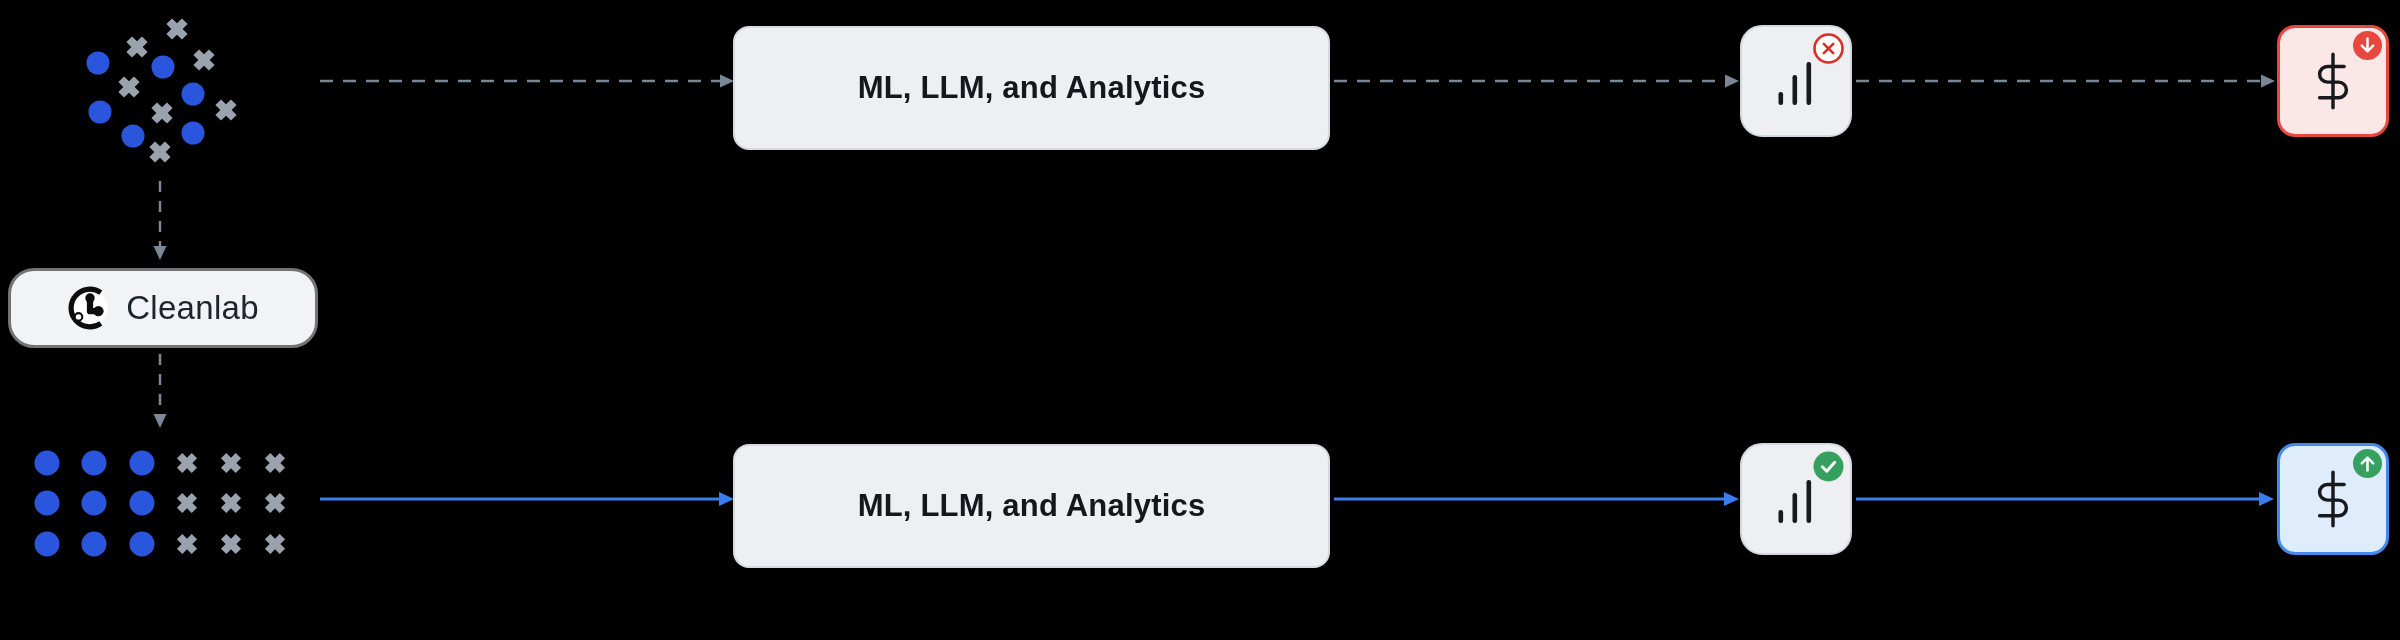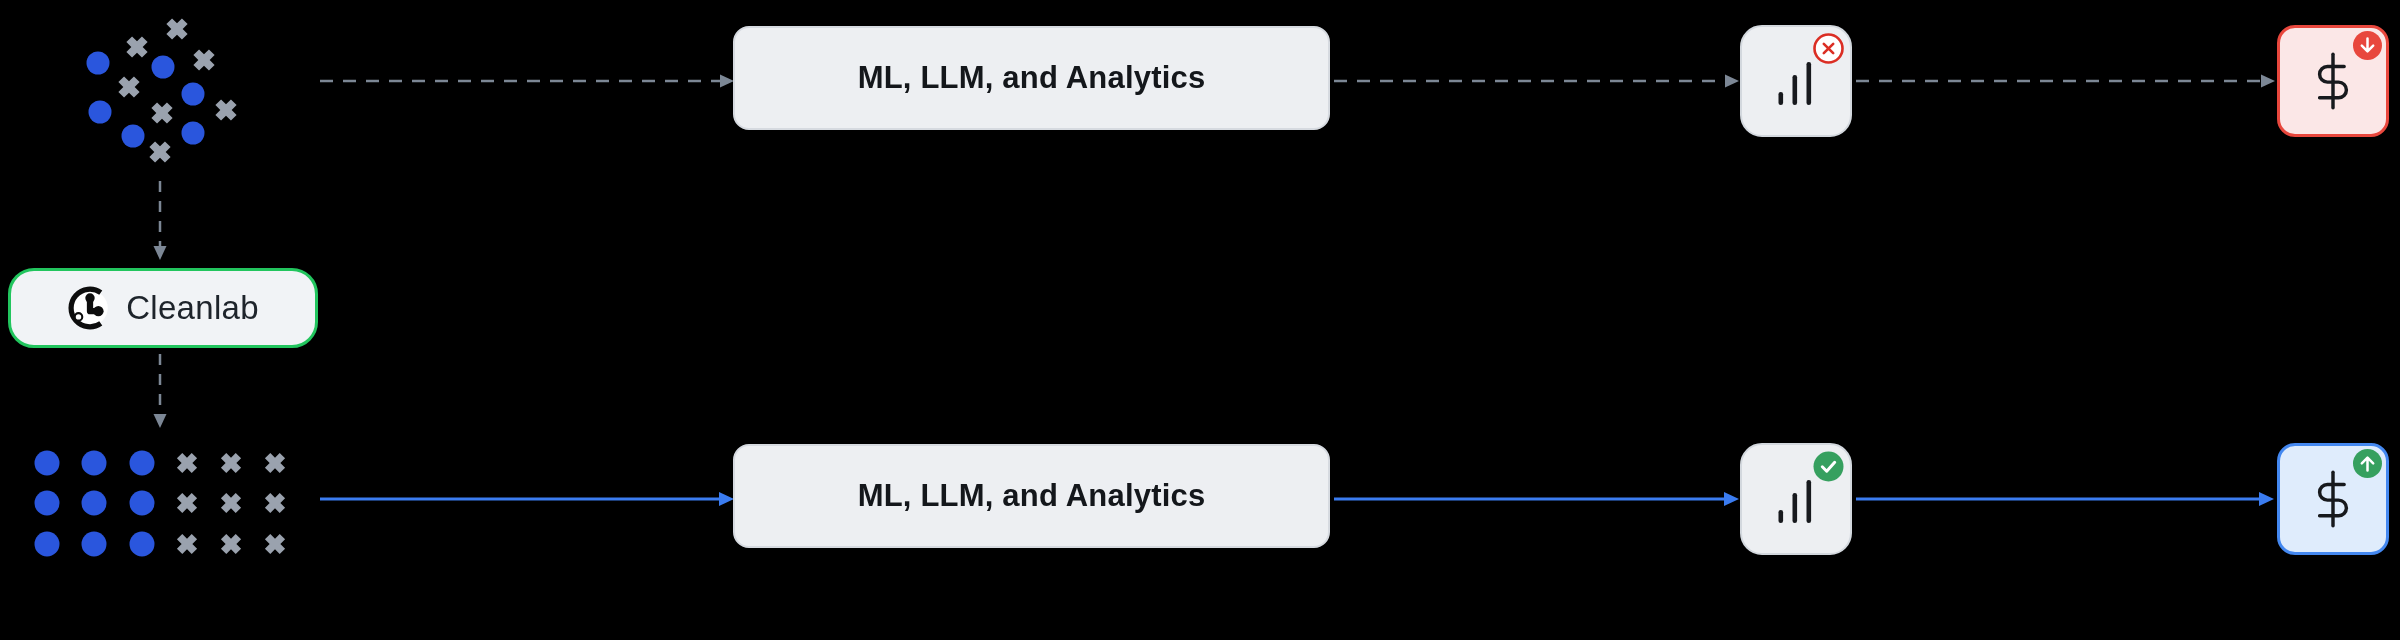--- a/index.html
+++ b/index.html
@@ -6,34 +6,34 @@
   .canvas{
     position:relative;width:2400px;height:640px;background:#000;overflow:hidden;
     font-family:"Liberation Sans",sans-serif;
   }
   .layer{position:absolute;left:0;top:0;width:2400px;height:640px;}
   .node{
     position:absolute;box-sizing:border-box;
     display:flex;align-items:center;justify-content:center;
   }
   .ml-box{
-    width:597px;height:104px;background:#edeff2;border:2px solid #d6dae0;border-radius:16px;
+    width:597px;height:124px;background:#edeff2;border:2px solid #d6dae0;border-radius:16px;
     color:#14171b;font-size:31px;font-weight:700;letter-spacing:.2px;
   }
   .icon-box{
     width:112px;height:112px;background:#edeff2;border:2px solid #d3d8de;border-radius:22px;
   }
   .dollar-fail{width:112px;height:112px;background:#fbe7e7;border:3px solid #e8473d;border-radius:18px;}
   .dollar-ok{width:112px;height:112px;background:#dfecfc;border:3px solid #4488f0;border-radius:18px;}
   .badge{position:absolute;}
   .badge-chart{right:6px;top:6px;}
   .badge-dollar{right:4px;top:3px;}
   .cleanlab-box{
     left:8px;top:268px;width:310px;height:80px;
-    background:#f1f3f6;border:3px solid #22c55e;border-radius:26px;
+    background:#f1f3f6;border:3px solid #737373;border-radius:26px;
     gap:13px;color:#1e242b;font-size:33px;font-weight:400;letter-spacing:.3px;
   }
 </style>
 </head>
 <body>
 
 <div class="canvas">
 
   <svg class="layer" viewBox="0 0 2400 640" aria-hidden="true">
     <defs>

